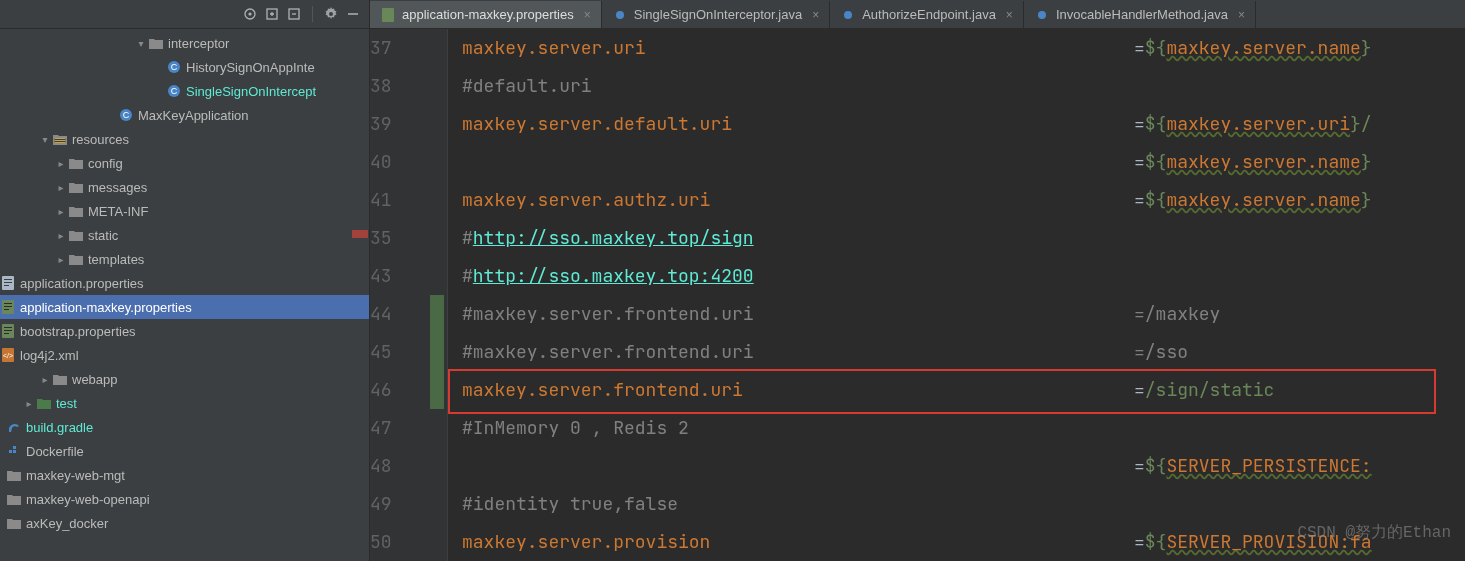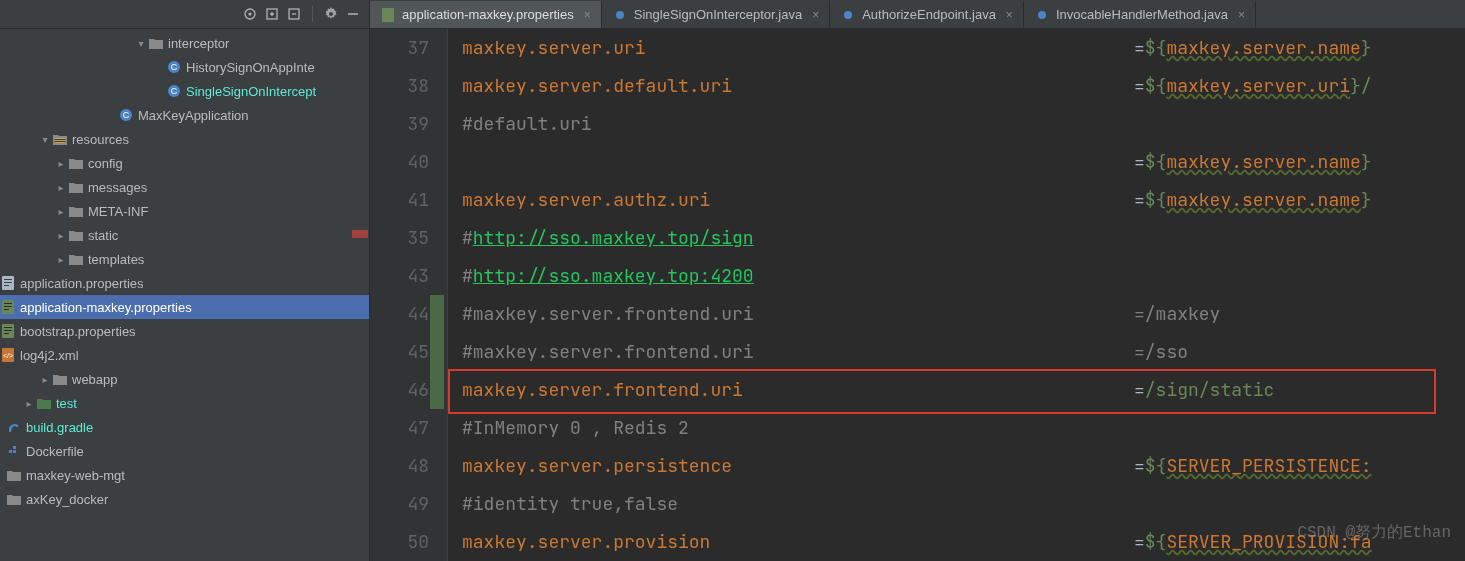--- a/index.html
+++ b/index.html
@@ -19,31 +19,31 @@
   .red-bar{position:absolute;left:352px;top:230px;width:16px;height:8px;background:#a1423d}
   
   .main{flex:1;display:flex;flex-direction:column;min-width:0;position:relative}
   .tabs{height:28px;background:#3c3f41;display:flex;align-items:flex-end;border-bottom:1px solid #2b2b2b}
   .tab{height:27px;display:flex;align-items:center;gap:6px;padding:0 10px;background:#3c3f41;color:#bbbbbb;border-right:1px solid #2b2b2b;font-size:13px;cursor:pointer}
   .tab.active{background:#515658;color:#ddd}
   .tab .close{color:#888;font-size:12px;margin-left:4px}
   .tab .dot{width:8px;height:8px;border-radius:4px;background:#4a86c7;display:inline-block}
   
   .editor{flex:1;display:flex;font-family:"JetBrains Mono","Consolas",monospace;font-size:18px;line-height:38px;background:#2b2b2b;position:relative;overflow:hidden}
-  .gutter{width:78px;text-align:right;color:#606366;padding-right:18px;box-sizing:border-box;user-select:none;border-right:1px solid #3c3f41;background:#313335}
+  .gutter{width:78px;color:#606366;padding-right:18px;box-sizing:border-box;user-select:none;border-right:1px solid #3c3f41;background:#313335}
   .gutter div{height:38px}
   .gutmark{position:absolute;left:60px;width:14px;background:#4a6a46}
   .code{flex:1;min-width:0;overflow:hidden;position:relative}
   .line{height:38px;padding-left:14px;white-space:pre;position:relative}
   .k{color:#cc7832}
   .c{color:#808080}
   .s{color:#6a8759}
   .eq{color:#a9b7c6}
   .v{color:#cc7832;text-decoration:underline;text-decoration-style:wavy;text-decoration-color:#556b2f}
-  .lnk{color:#22c55e;text-decoration:underline}
+  .lnk{color:#5eead4;text-decoration:underline}
   .hilite{position:absolute;border:2px solid #d73a2e;box-sizing:border-box;pointer-events:none}
   .watermark{position:absolute;right:14px;bottom:18px;color:#8c8c8c;font-family:Liberation Mono, monospace;font-size:16px;opacity:.6}
   .folder-ico{width:14px;height:11px}
 </style>
 </head>
 <body>
 
 <div class="root">
 
   <div class="sidebar">
@@ -252,20 +252,28 @@
           </span>
           <span class="label">Dockerfile</span>
         </div>
       <div class="node pad0">
           <span class="ico">
             <svg class="folder-ico" viewBox="0 0 14 11">
               <path fill="#8a8a8a" d="M0 1h5l1 1h8v9H0z"></path>
             </svg>
           </span>
           <span class="label">maxkey-web-mgt</span>
+        </div>
+      <div class="node pad0">
+          <span class="ico">
+            <svg class="folder-ico" viewBox="0 0 14 11">
+              <path fill="#8a8a8a" d="M0 1h5l1 1h8v9H0z"></path>
+            </svg>
+          </span>
+          <span class="label">maxkey-web-openapi</span>
         </div>
       <div class="node pad0">
           <span class="ico">
             <svg class="folder-ico" viewBox="0 0 14 11">
               <path fill="#8a8a8a" d="M0 1h5l1 1h8v9H0z"></path>
             </svg>
           </span>
           <span class="label">axKey_docker</span>
         </div>
     </div>
@@ -320,31 +328,31 @@
           <div>46</div>
           <div>47</div>
           <div>48</div>
           <div>49</div>
           <div>50</div>
       </div>
       <div class="gutmark" style="top:266px;height:114px"></div>
 
       <div class="code">
         <div class="line"><span class="k">maxkey.server.uri</span><span style="display:inline-block;width:0"></span><span class="eq" style="position:absolute;left:686px"><span>=</span><span class="s">${</span><span class="v">maxkey.server.name</span><span class="s">}</span></span></div>
+        <div class="line"><span class="c">#default.uri</span></div>
         <div class="line"><span class="k">maxkey.server.default.uri</span><span class="eq" style="position:absolute;left:686px"><span>=</span><span class="s">${</span><span class="v">maxkey.server.uri</span><span class="s">}/</span></span></div>
-        <div class="line"><span class="c">#default.uri</span></div>
         <div class="line"><span class="eq" style="position:absolute;left:686px"><span>=</span><span class="s">${</span><span class="v">maxkey.server.name</span><span class="s">}</span></span></div>
         <div class="line"><span class="k">maxkey.server.authz.uri</span><span class="eq" style="position:absolute;left:686px"><span>=</span><span class="s">${</span><span class="v">maxkey.server.name</span><span class="s">}</span></span></div>
         <div class="line"><span class="c">#</span><span class="lnk">http://sso.maxkey.top/sign</span></div>
         <div class="line"><span class="c">#</span><span class="lnk">http://sso.maxkey.top:4200</span></div>
         <div class="line"><span class="c">#maxkey.server.frontend.uri</span><span class="c" style="position:absolute;left:686px"><span>=</span><span>/maxkey</span></span></div>
         <div class="line"><span class="c">#maxkey.server.frontend.uri</span><span class="c" style="position:absolute;left:686px"><span>=</span><span>/sso</span></span></div>
         <div class="line"><span class="k">maxkey.server.frontend.uri</span><span style="position:absolute;left:686px"><span class="eq">=</span><span class="s">/sign/static</span></span></div>
         <div class="line"><span class="c">#InMemory 0 , Redis 2</span></div>
-        <div class="line"><span class="k">maxkey.server.persistence</span><span class="eq" style="position:absolute;left:686px"><span>=</span><span class="s">${</span><span class="v">SERVER_PERSISTENCE:</span><span class="s"></span></span></div>
+        <div class="line"><span class="eq" style="position:absolute;left:686px"><span>=</span><span class="s">${</span><span class="v">SERVER_PERSISTENCE:</span><span class="s"></span></span></div>
         <div class="line"><span class="c">#identity true,false</span></div>
         <div class="line"><span class="k">maxkey.server.provision</span><span class="eq" style="position:absolute;left:686px"><span>=</span><span class="s">${</span><span class="v">SERVER_PROVISION:fa</span><span class="s"></span></span></div>
 
         <div class="hilite" style="left:0;top:340px;width:988px;height:45px"></div>
       </div>
     </div>
     <div class="watermark">CSDN @努力的Ethan</div>
   </div>
 </div>
 

